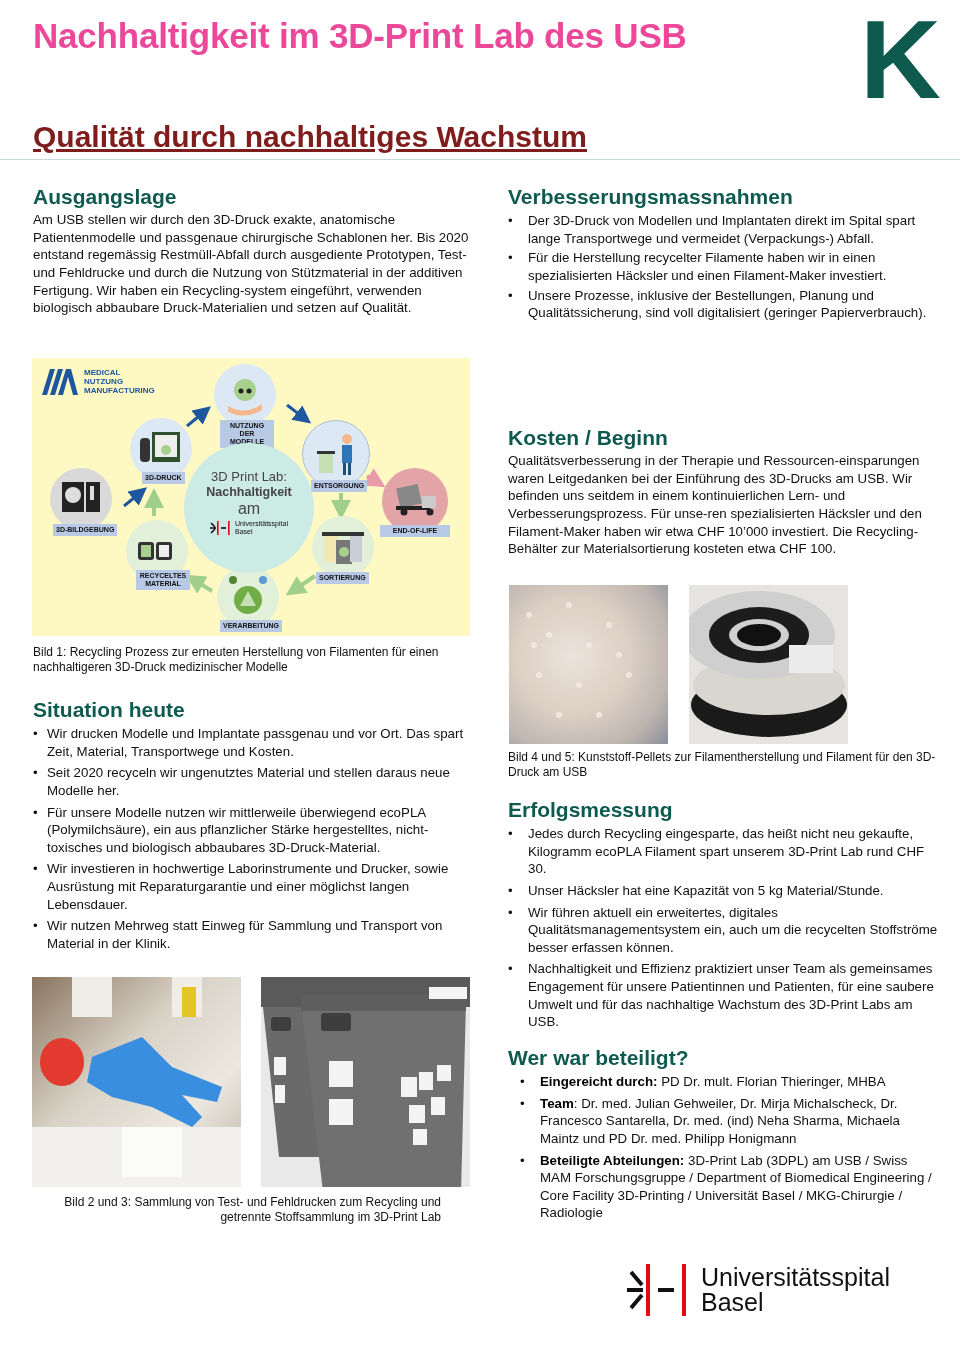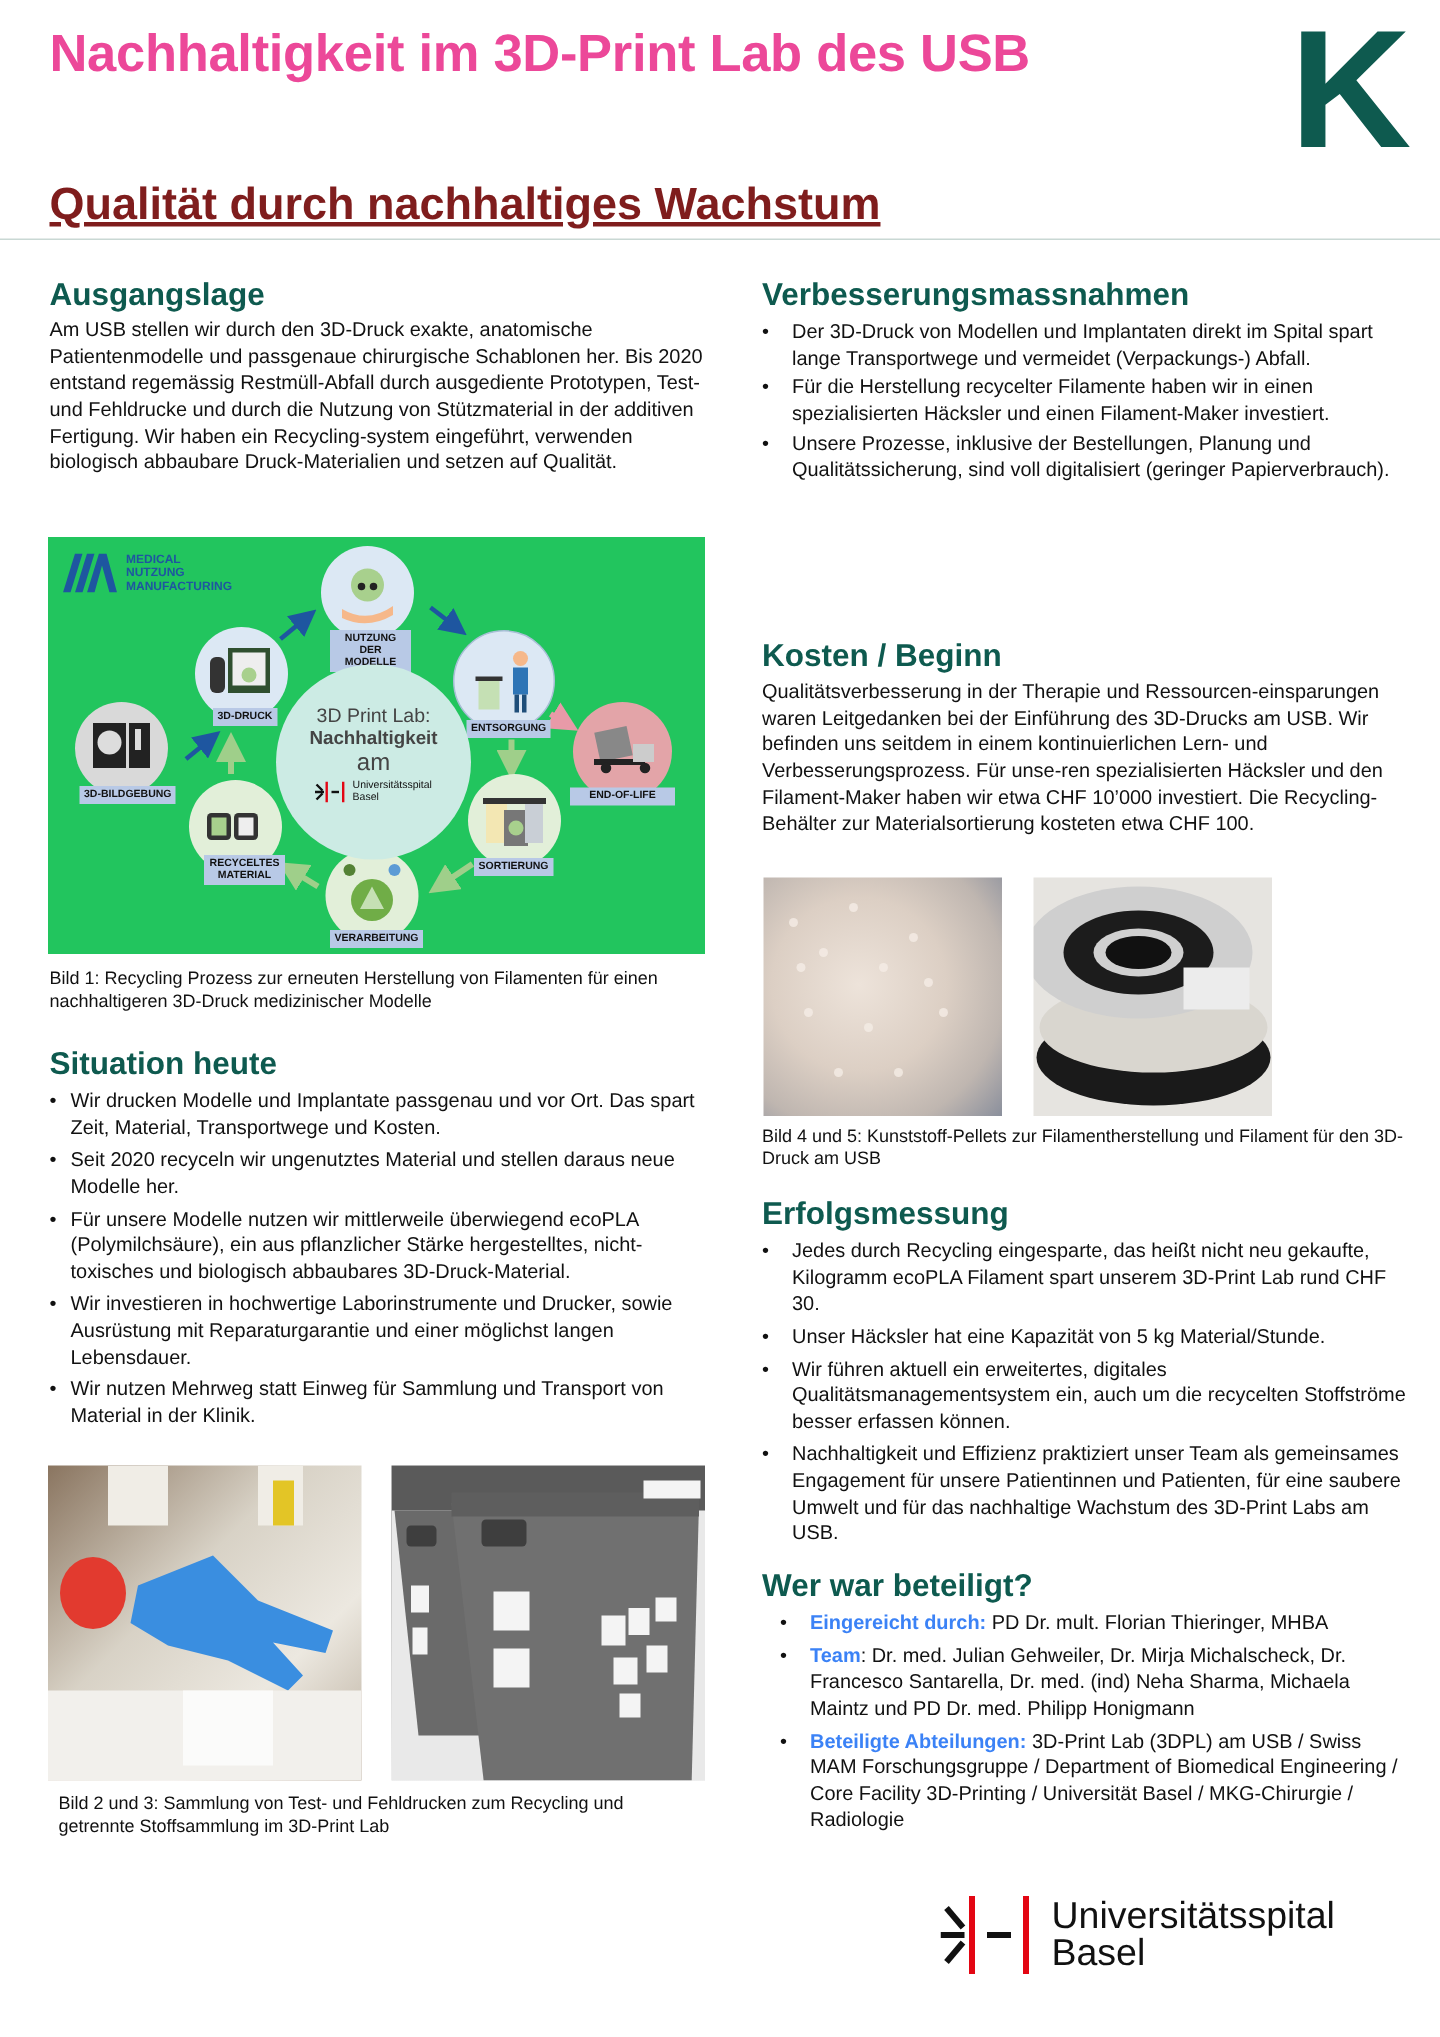--- a/index.html
+++ b/index.html
@@ -25,26 +25,26 @@
   #s-verb ul { padding-left:20px; }
   #s-verb li { margin-bottom:2px; }
   #s-verb li::before { left:-20px; }
   #s-kosten { left:508px; top:425px; width:430px; }
   #s-erfolg { left:508px; top:797px; width:430px; }
   #s-erfolg ul { padding-left:20px; }
   #s-erfolg li::before { left:-20px; }
   #s-wer { left:508px; top:1045px; width:430px; }
   #s-wer ul { padding-left:32px; }
   #s-wer li::before { left:-20px; }
-  #s-wer li b { color:#3b82f6; }
+  #s-wer li b { color:#000000; }
 
   .caption { position:absolute; font-size:12px; line-height:14.5px; color:#111; }
 
   
-  .diagram { position:absolute; left:32px; top:358px; width:438px; height:278px; background:#22c55e; }
+  .diagram { position:absolute; left:32px; top:358px; width:438px; height:278px; background:#fef9c3; }
   .mam-logo { position:absolute; left:10px; top:10px; display:flex; align-items:center; gap:6px; }
   .mam-text { font-size:8px; font-weight:bold; color:#1e56a0; line-height:9px; }
   .node { position:absolute; border-radius:50%; }
   .node-label { position:absolute; background:#b8c9e6; font-size:7px; font-weight:bold;
                 color:#111; text-align:center; padding:2px 3px; line-height:8px; white-space:nowrap; }
   .center-circle { position:absolute; left:152px; top:85px; width:130px; height:130px; border-radius:50%;
                    background:#ccebe4; text-align:center; }
   .cc-l1 { margin-top:26px; font-size:13px; color:#444; }
   .cc-l2 { font-size:12.5px; font-weight:bold; color:#444; margin-top:1px; }
   .cc-l3 { font-size:16px; color:#444; margin-top:1px; }
@@ -248,21 +248,21 @@
     <rect x="14" y="108" width="10" height="18" fill="#f4f4f4"></rect>
     <rect x="168" y="10" width="38" height="12" fill="#f4f4f4"></rect>
     <rect x="140" y="100" width="16" height="20" fill="#f4f4f4"></rect>
     <rect x="158" y="95" width="14" height="18" fill="#f4f4f4"></rect>
     <rect x="176" y="88" width="14" height="16" fill="#f4f4f4"></rect>
     <rect x="148" y="128" width="16" height="18" fill="#f4f4f4"></rect>
     <rect x="170" y="120" width="14" height="18" fill="#f4f4f4"></rect>
     <rect x="152" y="152" width="14" height="16" fill="#f4f4f4"></rect>
   </svg>
 </div>
-<div class="caption" style="left:39px;top:1195px;width:420px;">Bild 2 und 3: Sammlung von Test- und Fehldrucken zum Recycling und getrennte Stoffsammlung im 3D-Print Lab</div>
+<div class="caption" style="left:21px;top:1195px;width:420px;text-align:right;">Bild 2 und 3: Sammlung von Test- und Fehldrucken zum Recycling und getrennte Stoffsammlung im 3D-Print Lab</div>
 
 <div class="section" id="s-verb">
   <h2>Verbesserungsmassnahmen</h2>
   <ul>
     <li>Der 3D-Druck von Modellen und Implantaten direkt im Spital spart lange Transportwege und vermeidet (Verpackungs-) Abfall.</li>
     <li>Für die Herstellung recycelter Filamente haben wir in einen spezialisierten Häcksler und einen Filament-Maker investiert.</li>
     <li>Unsere Prozesse, inklusive der Bestellungen, Planung und Qualitätssicherung, sind voll digitalisiert (geringer Papierverbrauch).</li>
   </ul>
 </div>
 

